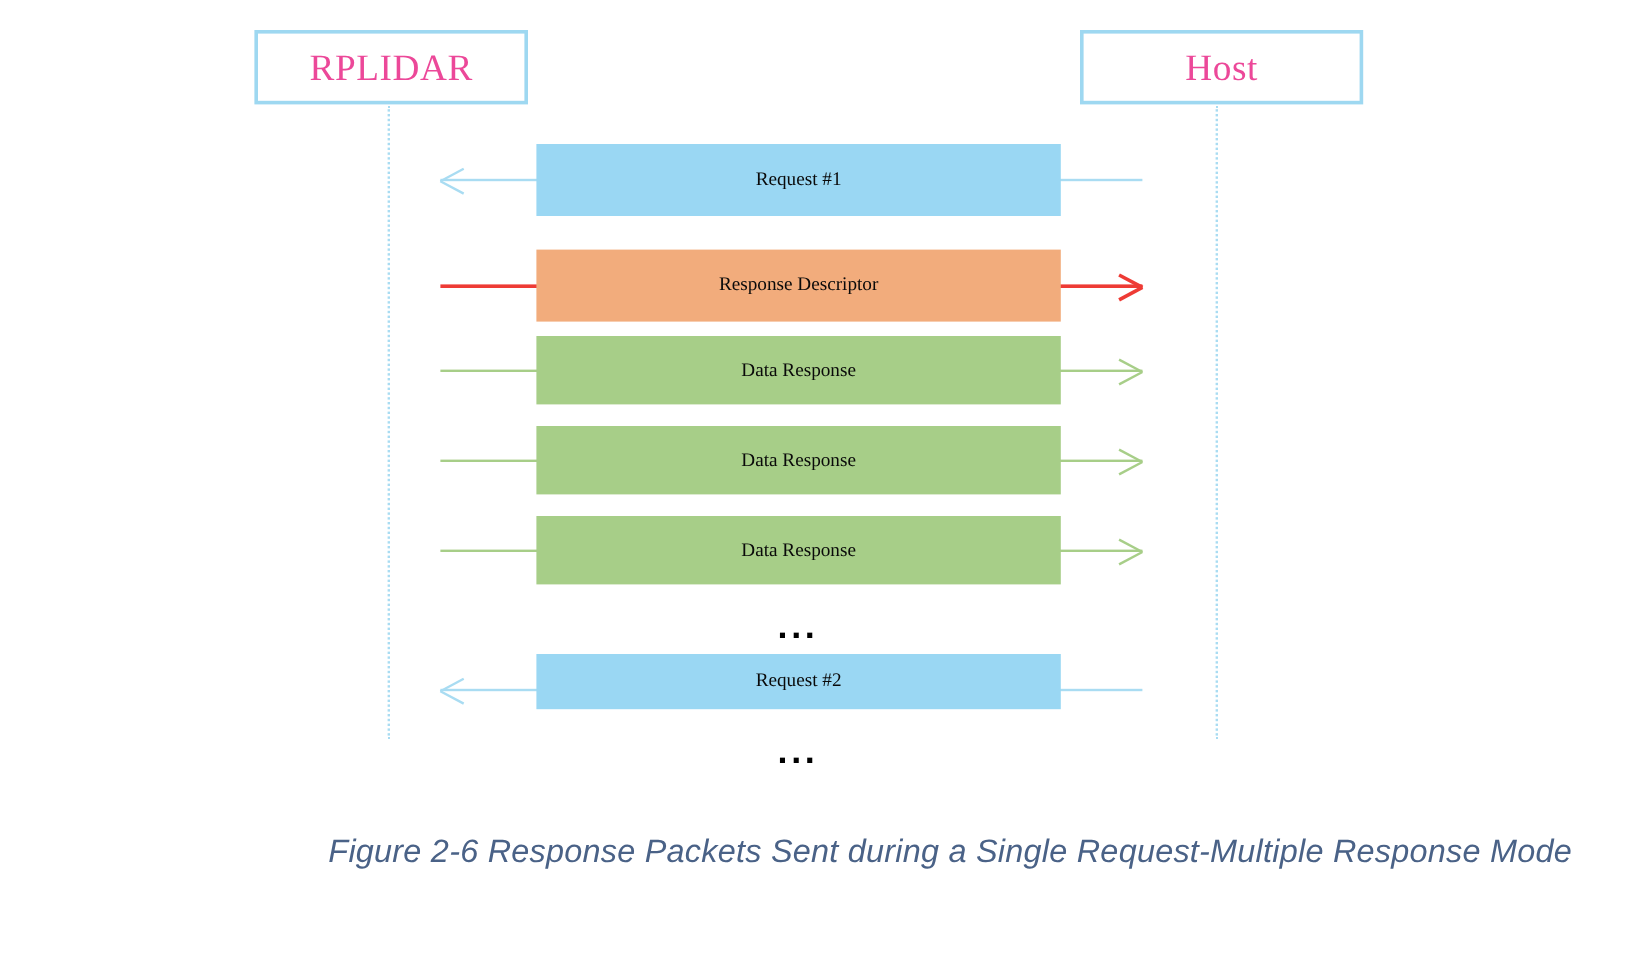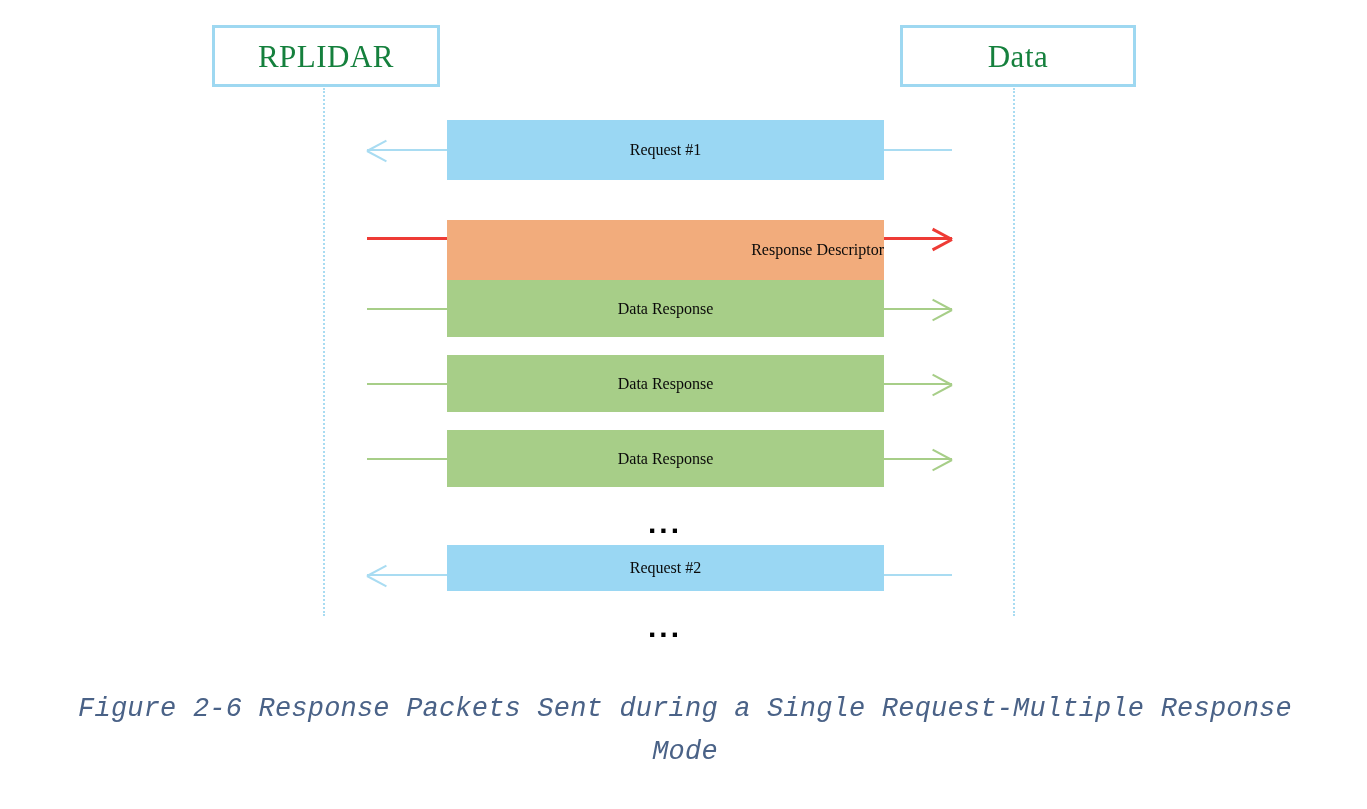--- a/index.html
+++ b/index.html
@@ -23,21 +23,21 @@
     border: 3px solid #9ED8F1;
     background: #ffffff;
     display: flex;
     align-items: center;
     justify-content: center;
   }
   .participant-label {
     font-family: "Liberation Serif", "DejaVu Serif", serif;
     font-size: 31px;
     line-height: 1;
-    color: #15803d;
+    color: #ec4899;
     letter-spacing: 0.5px;
     text-align: right;
   }
   #participant-rplidar { left: 212px; top: 25px; width: 228px; height: 62px; }
   #participant-host    { left: 900px; top: 25px; width: 236px; height: 62px; }
 
   
   .lifeline {
     position: absolute;
     width: 0;
@@ -107,38 +107,38 @@
     text-align: center;
     width: 120px;
   }
 
   
   #figure-caption {
     position: absolute;
     left: 60px;
     top: 688px;
     width: 1250px;
-    text-align: center;
-    font-family: Liberation Mono, monospace;
+    text-align: right;
+    font-family: Liberation Sans, sans-serif;
     font-style: italic;
     font-size: 27px;
     line-height: 43px;
     color: #4A6287;
     letter-spacing: 0.2px;
   }
 </style>
 </head>
 <body>
 
 <div class="participant" id="participant-rplidar">
   <span class="participant-label">RPLIDAR</span>
 </div>
 
 <div class="participant" id="participant-host">
-  <span class="participant-label">Data</span>
+  <span class="participant-label">Host</span>
 </div>
 
 <div class="lifeline" id="lifeline-rplidar"></div>
 <div class="lifeline" id="lifeline-host"></div>
 
 <div id="messages-layer">
     <div class="message-row" style="top: 0px;">
       <div class="shaft shaft-left" style="top: 149px; border-top: 2px solid rgb(169, 220, 242);"></div>
       <div class="shaft shaft-right" style="top: 149px; border-top: 2px solid rgb(169, 220, 242);"></div>
       <div class="head head-left" style="top: 150px; left: 367px;">
@@ -149,21 +149,21 @@
         <span class="msg-label">Request #1</span>
       </div>
     </div>
     <div class="message-row" style="top: 0px;">
       <div class="shaft shaft-left" style="top: 236.5px; border-top: 3px solid rgb(238, 59, 53);"></div>
       <div class="shaft shaft-right" style="top: 236.5px; border-top: 3px solid rgb(238, 59, 53);"></div>
       <div class="head head-right" style="top: 238px; left: 952px;">
         <span style="border-top: 3px solid rgb(238, 59, 53);"></span>
         <span style="border-top: 3px solid rgb(238, 59, 53);"></span>
       </div>
-      <div class="msg-bar" style="top: 220px; height: 60px; background: rgb(242, 172, 124); justify-content: flex-end;">
+      <div class="msg-bar" style="top: 208px; height: 60px; background: rgb(242, 172, 124);">
         <span class="msg-label">Response Descriptor</span>
       </div>
     </div>
     <div class="message-row" style="top: 0px;">
       <div class="shaft shaft-left" style="top: 307.5px; border-top: 2px solid rgb(167, 206, 136);"></div>
       <div class="shaft shaft-right" style="top: 307.5px; border-top: 2px solid rgb(167, 206, 136);"></div>
       <div class="head head-right" style="top: 308.5px; left: 952px;">
         <span style="border-top: 2px solid rgb(167, 206, 136);"></span>
         <span style="border-top: 2px solid rgb(167, 206, 136);"></span>
       </div>

